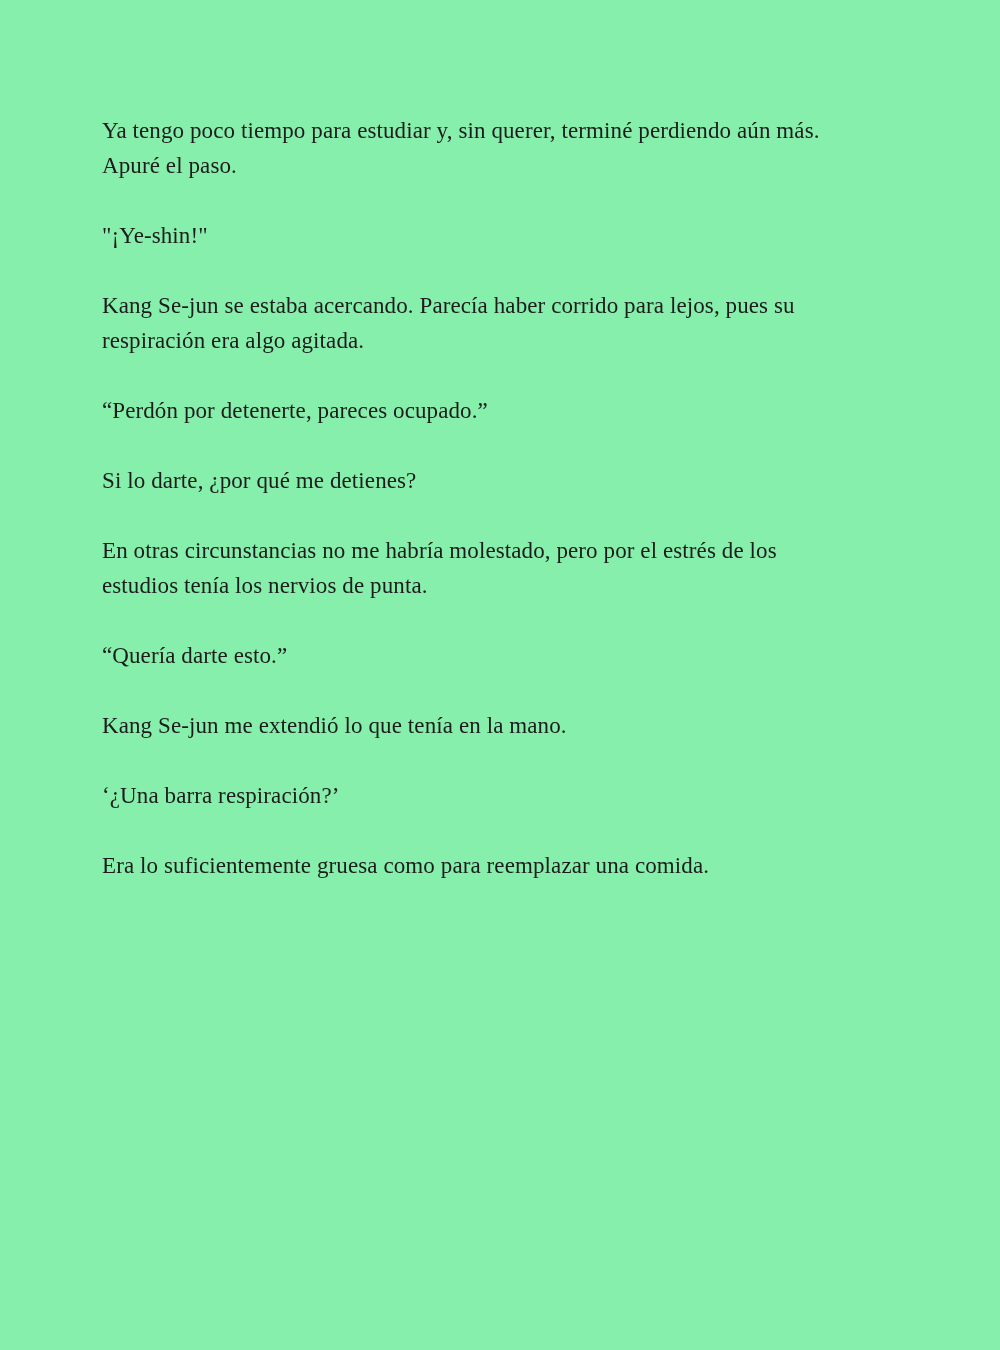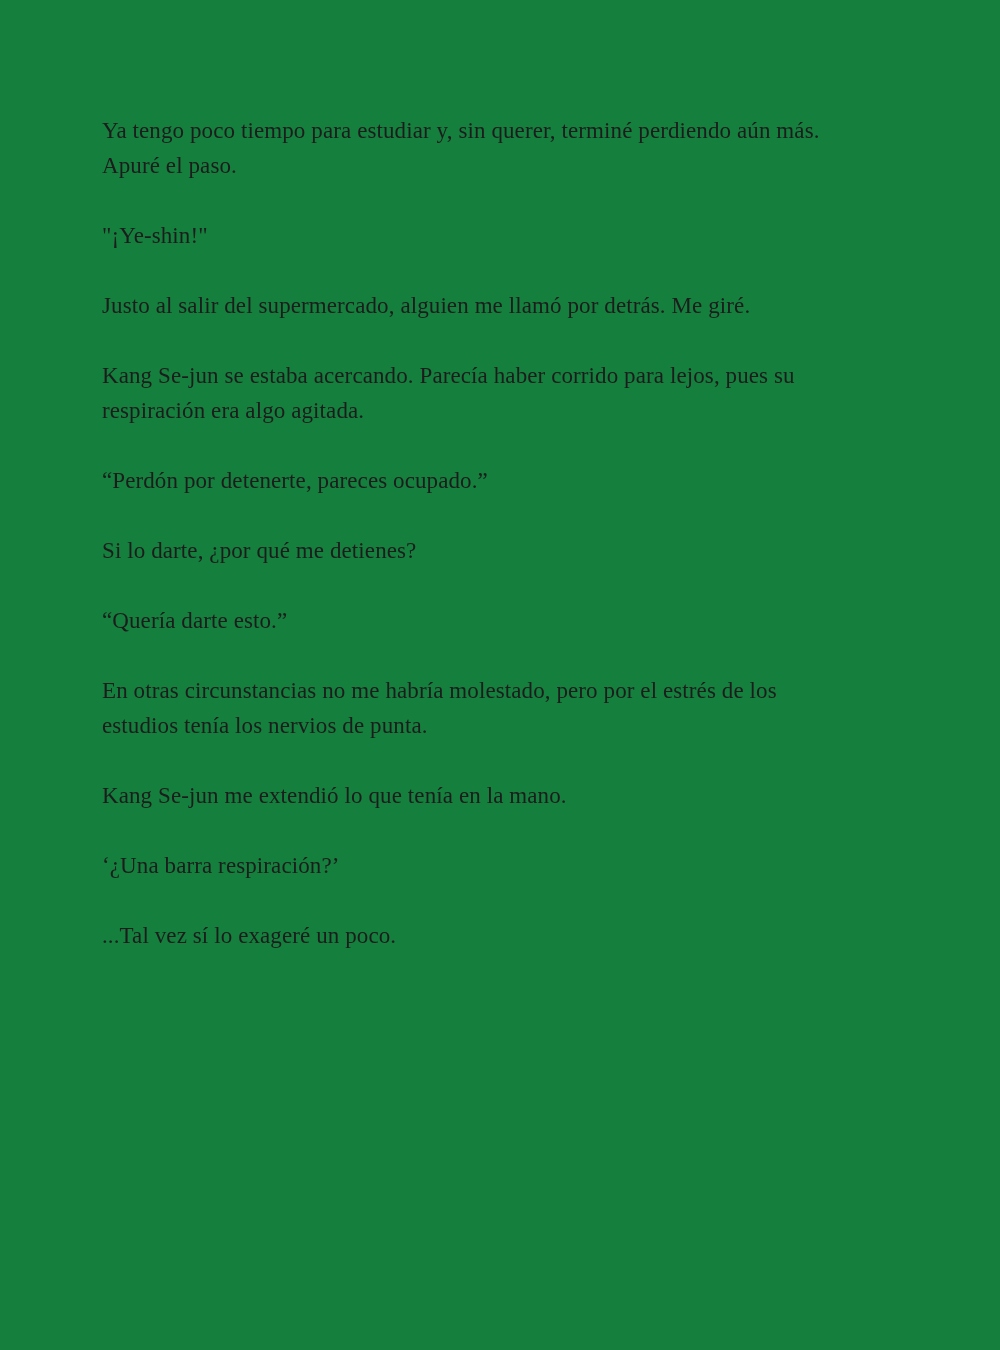--- a/index.html
+++ b/index.html
@@ -11,43 +11,42 @@
     width: 1000px;
     height: 1350px;
     overflow: hidden;
     font-family: "Liberation Serif", "DejaVu Serif", serif;
   }
   .page {
     box-sizing: border-box;
     width: 1000px;
     height: 1350px;
     padding: 113px 60px 0 102px;
-    background: #15803d;
+    background: #86efac;
   }
   .para {
     margin: 0 0 35px 0;
     max-width: 840px;
     font-size: 23px;
     line-height: 35px;
     color: #1c1c1c;
     white-space: pre-line;      
     letter-spacing: 0.1px;
   }
 </style>
 </head>
 <body>
 
 <main class="page">
   <p class="para">Ya tengo poco tiempo para estudiar y, sin querer, terminé perdiendo aún más.
 Apuré el paso.</p>
   <p class="para">"¡Ye-shin!"</p>
-  <p class="para">Justo al salir del supermercado, alguien me llamó por detrás. Me giré.</p>
   <p class="para">Kang Se-jun se estaba acercando. Parecía haber corrido para lejos, pues su
 respiración era algo agitada.</p>
   <p class="para">“Perdón por detenerte, pareces ocupado.”</p>
   <p class="para">Si lo darte, ¿por qué me detienes?</p>
-  <p class="para">“Quería darte esto.”</p>
   <p class="para">En otras circunstancias no me habría molestado, pero por el estrés de los
 estudios tenía los nervios de punta.</p>
+  <p class="para">“Quería darte esto.”</p>
   <p class="para">Kang Se-jun me extendió lo que tenía en la mano.</p>
   <p class="para">‘¿Una barra respiración?’</p>
-  <p class="para">...Tal vez sí lo exageré un poco.</p>
+  <p class="para">Era lo suficientemente gruesa como para reemplazar una comida.</p>
 </main>
 
 </body></html>

